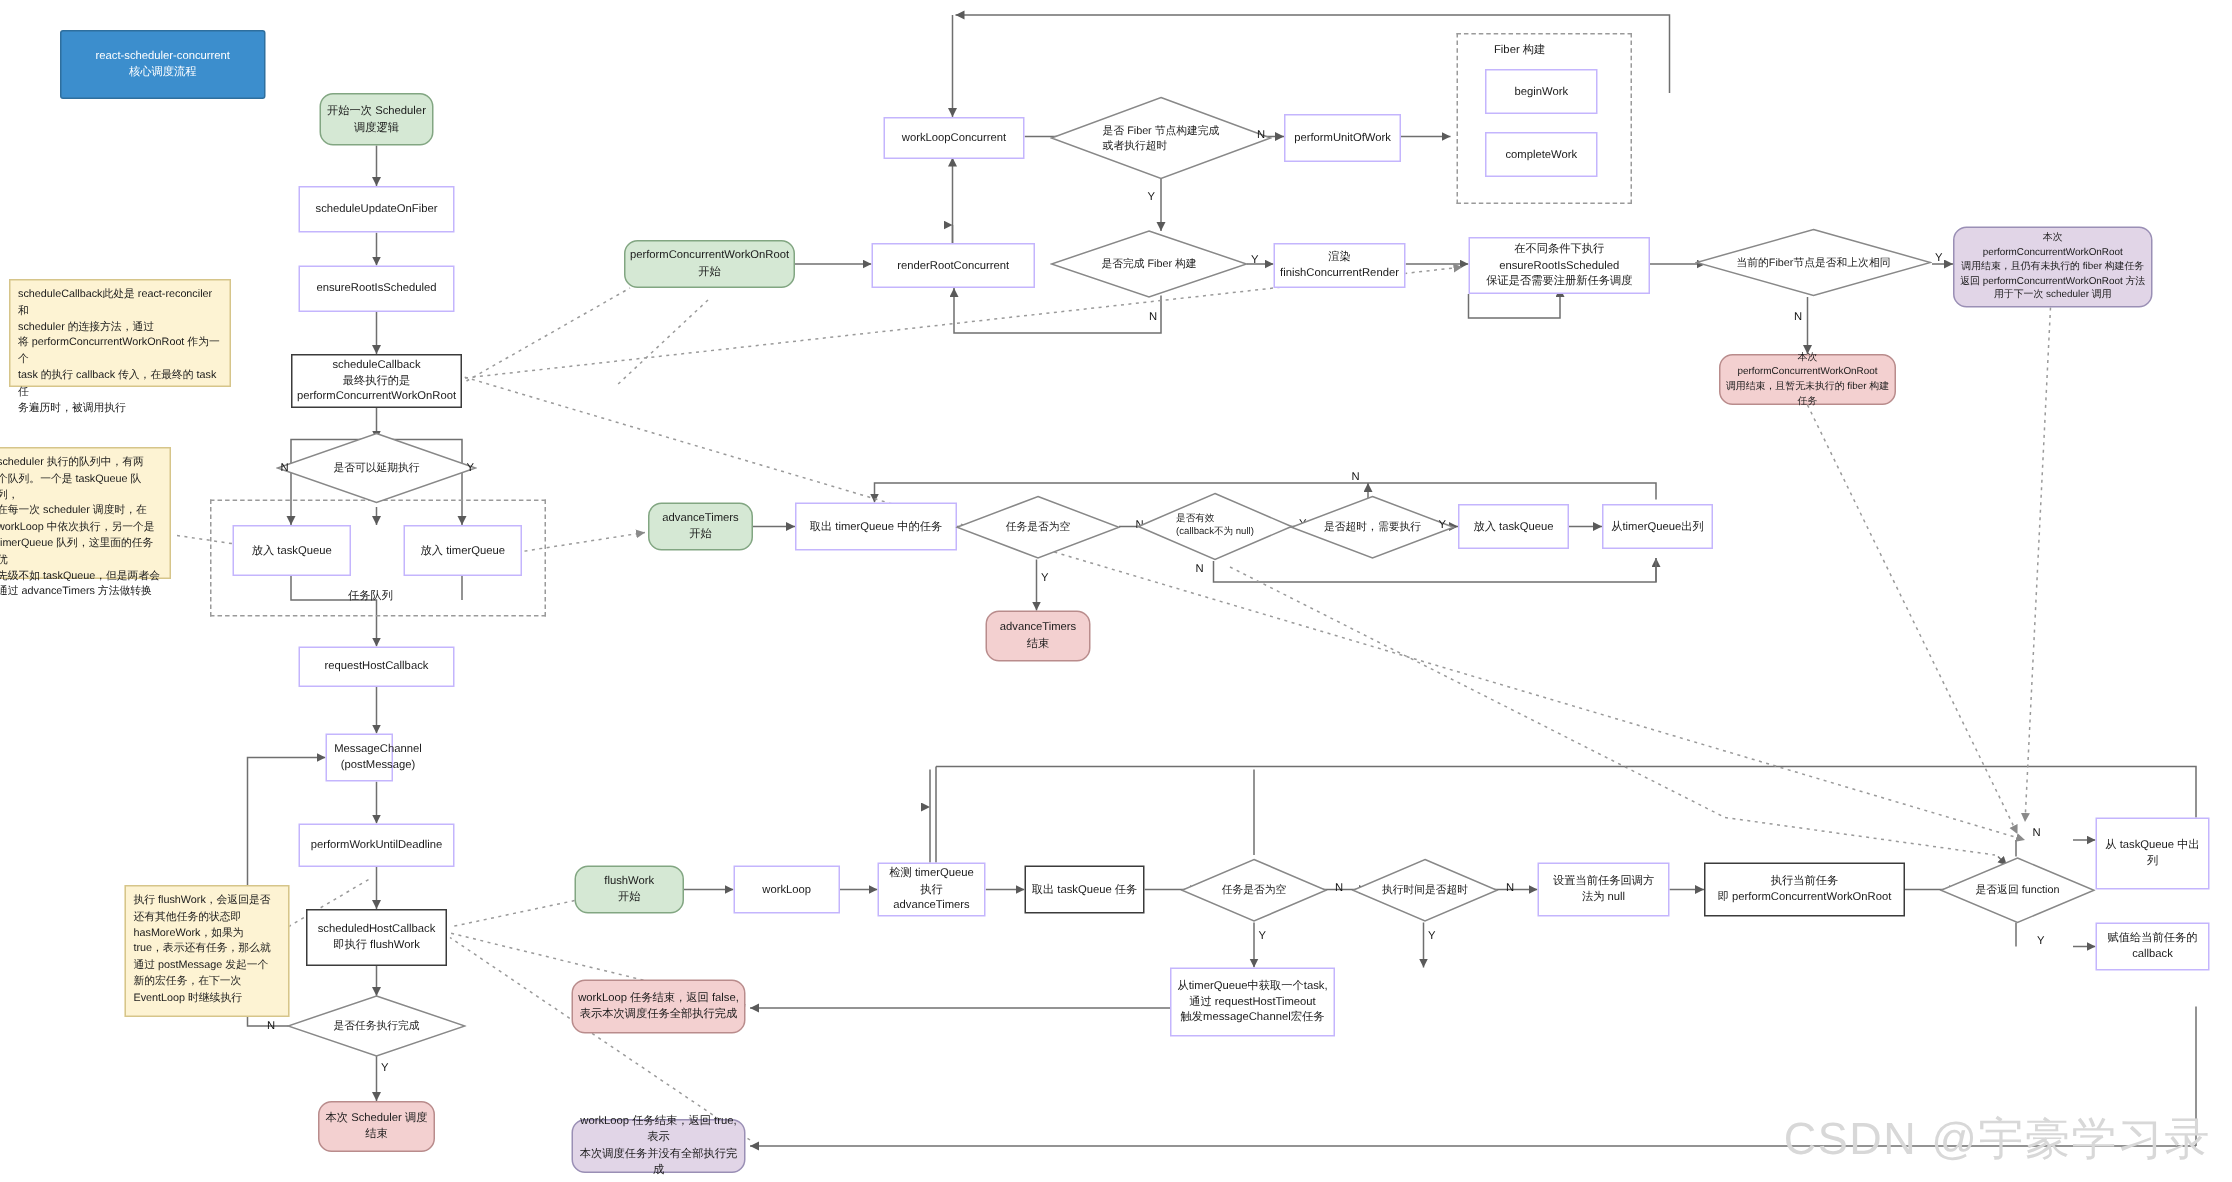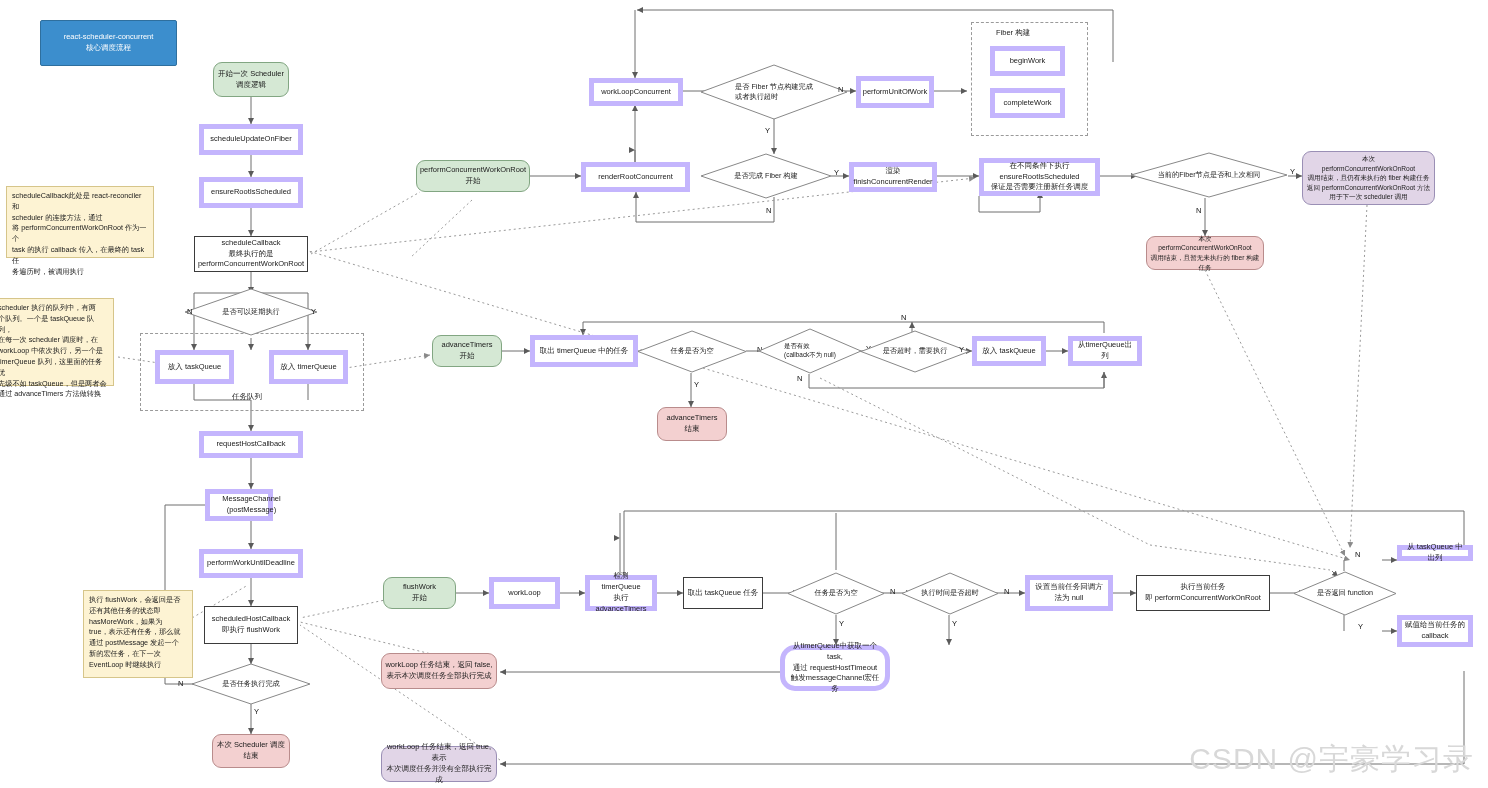--- a/index.html
+++ b/index.html
@@ -5,21 +5,21 @@
   html,body{margin:0;padding:0;background:#ffffff;}
   body{width:1488px;height:788px;overflow:hidden;
        font-family:"Liberation Sans","DejaVu Sans",sans-serif;
        color:#1a1a1a;-webkit-font-smoothing:antialiased;}
   #canvas{position:relative;width:1488px;height:788px;}
 
   
   .node{position:absolute;box-sizing:border-box;display:flex;
         align-items:center;justify-content:center;text-align:center;
         font-size:7.5px;line-height:1.45;padding:2px 3px;}
-  .proc{background:#ffffff;border:5px solid #c4b5fd;}
+  .proc{background:#ffffff;border:1px solid #c4b5fd;}
   .proc.thick{border:1px solid #3b3b3b;}
   .term{border-radius:9px;border:1px solid #82a682;background:#d5e8d4;}
   .term-end{border-radius:9px;border:1px solid #b98c8c;background:#f3d0d0;}
   .term-purple{border-radius:9px;border:1px solid #9a8fb5;background:#e1d5e7;}
   .title-box{background:#3c8ecd;border:1px solid #2e6f9e;color:#ffffff;
              border-radius:2px;font-size:7.5px;}
   .note{background:#fdf3d3;border:1px solid #d6c58a;text-align:left;
         justify-content:flex-start;align-items:flex-start;
         font-size:7.2px;line-height:1.5;padding:4px 5px;
         position:absolute;box-sizing:border-box;}
@@ -222,21 +222,21 @@
     <div class="txt">是否可以延期执行</div>
   </div>
   <div class="lbl" style="left:187px;top:307px;">N</div>
   <div class="lbl" style="left:311px;top:307px;">Y</div>
 
   <div class="node proc" style="left:155px;top:350px;width:79px;height:34px;">放入 taskQueue</div>
   <div class="node proc" style="left:269px;top:350px;width:79px;height:34px;">放入 timerQueue</div>
 
   <div class="node proc" style="left:199px;top:431px;width:104px;height:27px;">requestHostCallback</div>
 
-  <div class="node proc" style="left:205px;top:489px;width:68px;height:32px;white-space:pre-line;padding-left:28px;">MessageChannel
+  <div class="node proc" style="left:217px;top:489px;width:45px;height:32px;white-space:pre-line;padding-left:28px;">MessageChannel
 (postMessage)</div>
 
   <div class="node proc" style="left:199px;top:549px;width:104px;height:29px;">performWorkUntilDeadline</div>
 
   <div class="node proc thick" style="left:204px;top:606px;width:94px;height:38px;white-space:pre-line;">scheduledHostCallback
 即执行 flushWork</div>
 
   <div class="dia" style="left:191px;top:663px;width:120px;height:42px;">
     <svg class="shape" viewBox="0 0 120 42">
         <polygon points="60,1 119,21 60,41 1,21" fill="#fff" stroke="#888" stroke-width="1"></polygon>
@@ -382,26 +382,26 @@
 
   <div class="dia" style="left:1293px;top:571px;width:104px;height:45px;">
     <svg class="shape" viewBox="0 0 104 45">
         <polygon points="52,1 103,22.5 52,44 1,22.5" fill="#fff" stroke="#888" stroke-width="1"></polygon>
       </svg>
     <div class="txt">是否返回 function</div>
   </div>
   <div class="lbl" style="left:1355px;top:550px;">N</div>
   <div class="lbl" style="left:1358px;top:622px;">Y</div>
 
-  <div class="node proc" style="left:1397px;top:545px;width:76px;height:16px;">从 taskQueue 中出列</div>
+  <div class="node proc" style="left:1397px;top:545px;width:76px;height:48px;">从 taskQueue 中出列</div>
 
   <div class="node proc" style="left:1397px;top:615px;width:76px;height:32px;white-space:pre-line;">赋值给当前任务的
 callback</div>
 
-  <div class="node proc" style="left:780px;top:645px;width:110px;height:46px;white-space:pre-line;border-radius:15px;">从timerQueue中获取一个task,
+  <div class="node proc" style="left:780px;top:645px;width:110px;height:46px;white-space:pre-line;">从timerQueue中获取一个task,
 通过 requestHostTimeout
 触发messageChannel宏任务</div>
 
   <div class="node term-end" style="left:381px;top:653px;width:116px;height:36px;white-space:pre-line;">workLoop 任务结束，返回 false,
 表示本次调度任务全部执行完成</div>
 
   <div class="node term-purple" style="left:381px;top:746px;width:116px;height:36px;white-space:pre-line;">workLoop 任务结束，返回 true,表示
 本次调度任务并没有全部执行完成</div>
 
   <div class="wm">CSDN @宇豪学习录</div>

